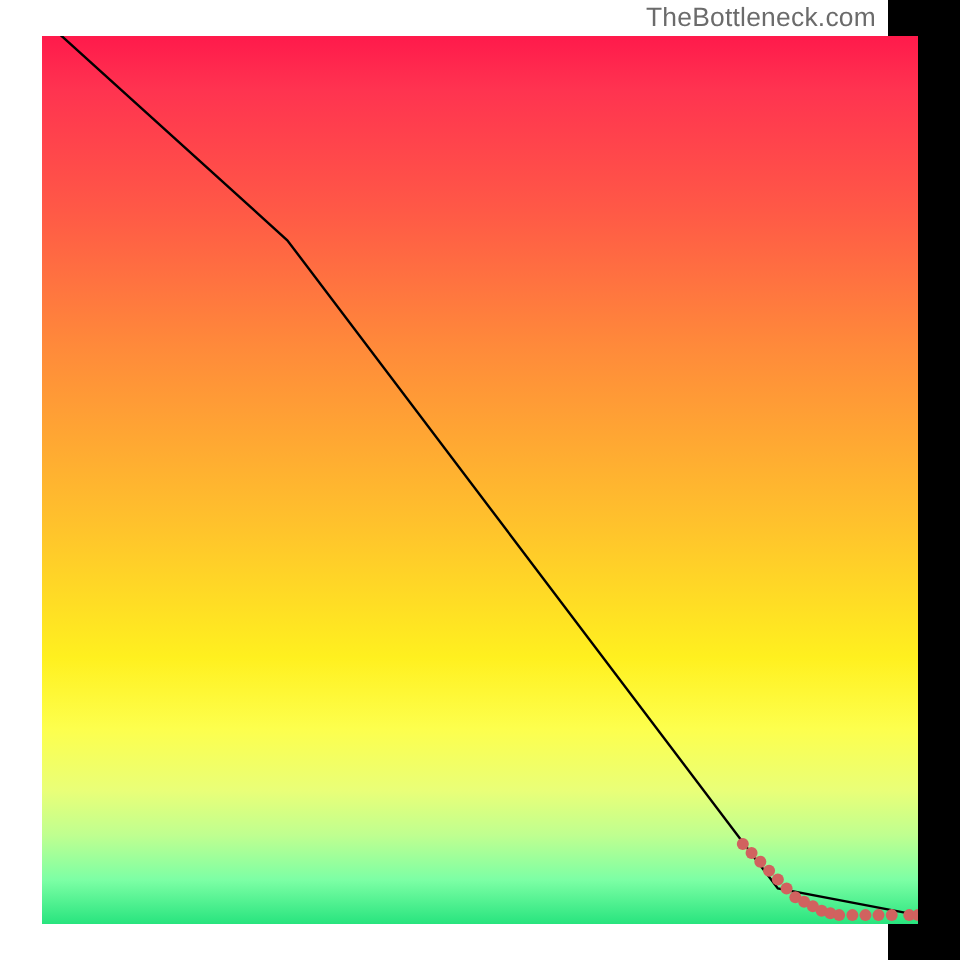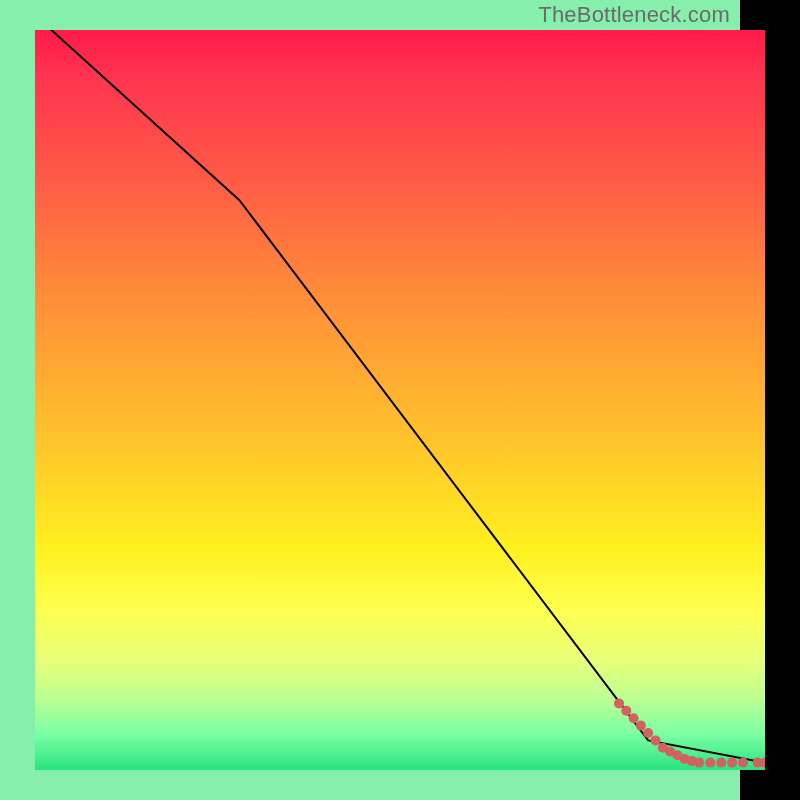--- a/index.html
+++ b/index.html
@@ -8,21 +8,21 @@
     width: 800px;
     height: 800px;
     background: #000;
     overflow: hidden;
     font-family: Arial, Helvetica, sans-serif;
   }
   .frame {
     position: relative;
     width: 740px;
     height: 800px;
-    background: #86efac;
+    background: #ffffff;
   }
   .watermark {
     position: absolute;
     top: 2px;
     right: 10px;
     color: #6b6b6b;
     font-size: 22px;
     font-weight: 500;
     letter-spacing: 0.2px;
     z-index: 10;

